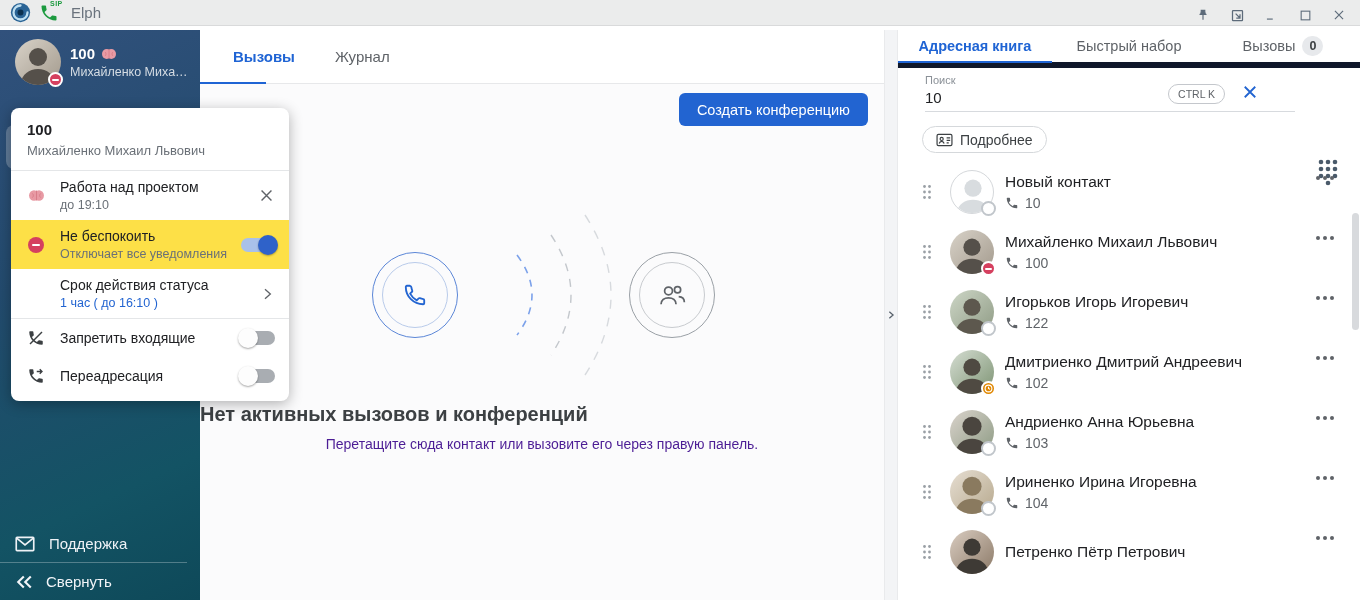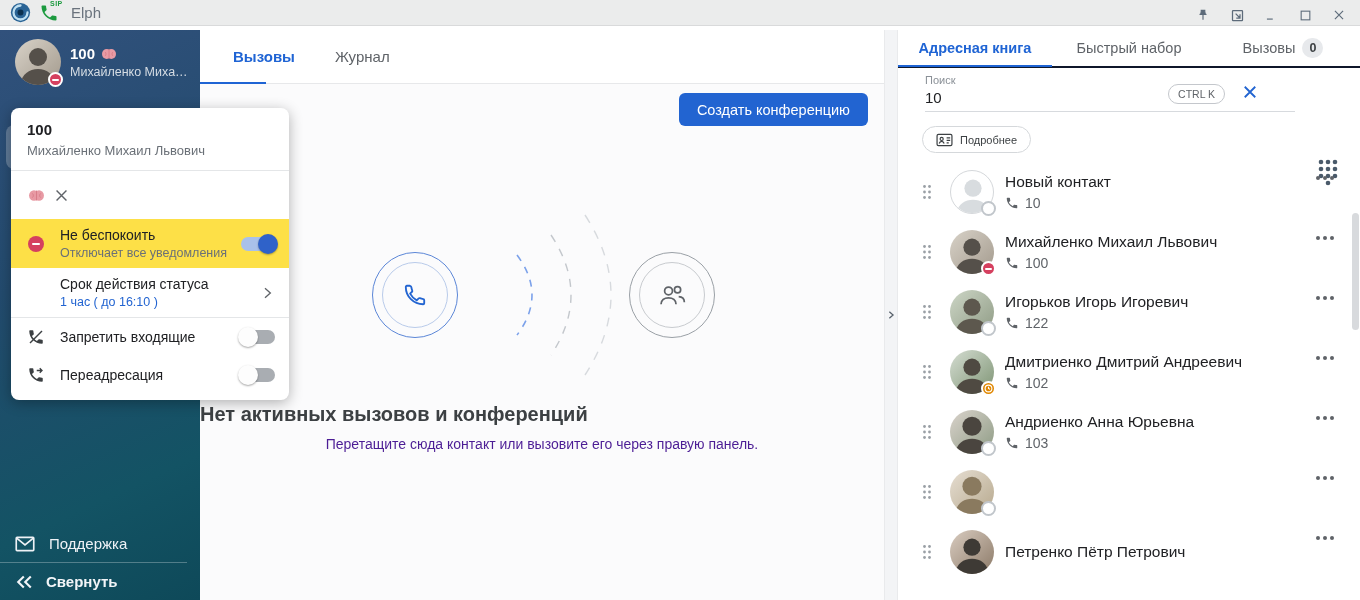--- a/index.html
+++ b/index.html
@@ -25,21 +25,21 @@
   .badge.dnd { background:#d5405f; }
   .badge.dnd::before { content:""; width:7px; height:2px; background:#fff; border-radius:1px; }
   .badge.away { background:#e08700; }
   .badge.offline { background:#fff; border:2px solid #c1c6cb; }
   .user-meta { margin-left:9px; min-width:0; }
   .user-num { font-size:15px; font-weight:bold; color:#fff; display:flex; align-items:center; gap:6px; }
   .user-name { font-size:12.5px; color:#d6dde4; white-space:nowrap; overflow:hidden; text-overflow:ellipsis; max-width:122px; margin-top:3px; }
   .sb-peek { position:absolute; left:6px; top:95px; width:40px; height:44px; border-radius:8px; background:rgba(255,255,255,.25); }
   .sb-footer { position:absolute; left:0; bottom:38px; width:200px; }
   .sb-item { display:flex; align-items:center; gap:14px; padding:10px 0 10px 15px; font-size:15px; color:#eef2f6; cursor:default; }
-  .sb-collapse { position:absolute; left:0; bottom:0; width:187px; height:38px; border-top:1px solid rgba(255,255,255,.28); display:flex; align-items:center; gap:13px; padding-left:16px; font-size:15px; font-weight:bold; color:#f2f5f8; }
+  .sb-collapse { position:absolute; left:0; bottom:0; width:187px; height:38px; border-top:1px solid rgba(255,255,255,.28); display:flex; align-items:center; gap:13px; padding-left:16px; font-size:15px; font-weight:normal; color:#f2f5f8; }
 
   
   .popup { position:absolute; left:11px; top:108px; width:278px; background:#fff; border-radius:8px; box-shadow:0 3px 14px rgba(0,0,0,.3); z-index:50; overflow:hidden; padding-bottom:6px; }
   .popup-head { padding:13px 16px 12px; border-bottom:1px solid #e4e6e8; }
   .popup-num { font-size:15px; font-weight:bold; color:#202124; }
   .popup-fullname { font-size:13px; color:#6a7077; margin-top:5px; }
   .pitem { display:flex; align-items:center; padding:8px 14px 8px 16px; min-height:48px; }
   .pitem .picon { width:18px; flex:0 0 18px; display:flex; justify-content:center; }
   .pitem .ptxt { flex:1; margin-left:15px; min-width:0; }
   .pitem .ptitle { font-size:14px; color:#202124; }
@@ -72,35 +72,35 @@
   .circle-outer.group .circle-inner { border:1px solid #c8cbcf; }
   .arcs { position:absolute; left:295px; top:-42px; }
   .empty-title { position:absolute; top:373px; width:100%; text-align:left; font-size:20px; font-weight:bold; color:#3c4043; }
   .empty-sub { position:absolute; top:406px; width:100%; text-align:center; font-size:14px; color:#4c1d95; }
 
   
   .strip { position:absolute; top:30px; left:884px; width:14px; height:570px; background:#f3f4f6; border-left:1px solid #e9eaec; border-right:1px solid #e9eaec; display:flex; align-items:center; justify-content:center; cursor:default; }
 
   
   .rpanel { position:absolute; top:30px; left:898px; width:462px; height:570px; background:#fff; }
-  .rtabs { height:38px; border-bottom:2px solid #0f172a; display:flex; position:relative; }
+  .rtabs { height:38px; border-bottom:6px solid #0f172a; display:flex; position:relative; }
   .rtab { flex:1; display:flex; align-items:center; justify-content:center; gap:7px; font-size:14.5px; color:#5f6368; cursor:default; }
   .rtab.active { color:#1f64d4; font-weight:bold; }
   .rtab-underline { position:absolute; left:0; bottom:-1px; width:154px; height:2px; background:#1f64d4; }
   .count-badge { background:#e7e9ec; border-radius:10px; min-width:21px; height:20px; display:flex; align-items:center; justify-content:center; font-size:12.5px; color:#3c4043; font-weight:bold; }
   .segmented { margin:15px 13px 0 27px; background:#f0f1f3; border-radius:8px; height:29px; display:flex; }
   .segment { flex:1; display:flex; align-items:center; justify-content:center; font-size:14px; color:#3c4043; cursor:default; }
   .segment.active { background:#fff; border:1px solid #e3e4e6; border-radius:8px; font-weight:bold; color:#202124; }
   .search-row { margin:6px 13px 0 27px; position:relative; height:38px; border-bottom:1px solid #d7dade; width:370px; }
   .search-label { font-size:11px; color:#8a9097; }
   .search-value { font-size:15px; color:#202124; margin-top:3px; }
   .shortcut-pill { position:absolute; right:70px; top:10px; border:1px solid #c4c7cc; border-radius:11px; font-size:10.5px; color:#5f6368; padding:3px 9px; }
   .clear-x { position:absolute; right:36px; top:9px; }
   .dialpad-btn { position:absolute; top:128px; right:21px; }
-  .details-btn { margin:14px 0 0 24px; display:inline-flex; align-items:center; gap:7px; border:1px solid #d5d8db; border-radius:15px; height:27px; padding:0 13px; font-size:11px; color:#3c4043; background:#fff; font-family:inherit; }
+  .details-btn { margin:14px 0 0 24px; display:inline-flex; align-items:center; gap:7px; border:1px solid #d5d8db; border-radius:15px; height:27px; padding:0 13px; font-size:14px; color:#3c4043; background:#fff; font-family:inherit; }
   .clist { margin-top:9px; }
   .crow { height:60px; display:flex; align-items:center; position:relative; padding-left:24px; }
   .drag-handle { width:10px; flex:0 0 10px; }
   .c-avatar { margin-left:18px; width:44px; height:44px; border-radius:50%; position:relative; flex:0 0 auto; }
   .c-avatar .ph { width:100%; height:100%; border-radius:50%; overflow:hidden; }
   .c-meta { margin-left:11px; min-width:0; }
   .c-name { font-size:15.5px; color:#202124; white-space:nowrap; }
   .c-phone { display:flex; align-items:center; gap:6px; margin-top:4px; color:#5f6368; font-size:14px; }
   .kebab { position:absolute; right:26px; top:14px; display:flex; gap:3px; }
   .kebab i { width:4px; height:4px; border-radius:50%; background:#5f6368; }
@@ -218,20 +218,24 @@
     <div class="popup-fullname">Михайленко Михаил Львович</div>
   </div>
   <div class="pitem">
     <span class="picon">
       <svg width="17" height="15" viewBox="0 0 24 20">
           <ellipse cx="8.5" cy="10" rx="7" ry="7.5" fill="#e89aa4"></ellipse>
           <ellipse cx="15.5" cy="10" rx="7" ry="7.5" fill="#e89aa4"></ellipse>
           <path d="M12 3v14M6 7c2 1 2 5 0 6M18 7c-2 1-2 5 0 6" stroke="#d57784" stroke-width="1.2" fill="none"></path>
         </svg>
     </span>
+    <span class="ptxt">
+      <div class="ptitle">Работа над проектом</div>
+      <div class="psub">до 19:10</div>
+    </span>
     <span class="pact">
       <svg width="17" height="17" viewBox="0 0 24 24" stroke="#5f6368" stroke-width="2">
           <path d="M5 5l14 14M19 5L5 19"></path>
         </svg>
     </span>
   </div>
   <div class="pitem hl">
     <span class="picon">
         <span class="dnd-dot"></span>
       </span>
@@ -590,20 +594,31 @@
       </span>
       <div class="c-avatar">
         <div class="ph f2">
             <svg width="44" height="44" viewBox="0 0 46 46">
               <circle cx="23" cy="17" r="10" fill="#8a7a5f"></circle>
               <path d="M5 46c2-11 9-16 18-16s16 5 18 16z" fill="#8a7a5f"></path>
             </svg>
           </div>
         <span class="badge offline"></span>
       </div>
+      <div class="c-meta">
+        <div class="c-name">Ириненко Ирина Игоревна</div>
+        <div class="c-phone">
+          <span>
+              <svg width="14" height="14" viewBox="0 0 24 24">
+                <path fill="#5f6368" d="M6.6 10.8c1.4 2.8 3.8 5.1 6.6 6.6l2.2-2.2c.3-.3.7-.4 1-.2 1.1.4 2.3.6 3.6.6.6 0 1 .4 1 1V20c0 .6-.4 1-1 1-9.4 0-17-7.6-17-17 0-.6.4-1 1-1h3.5c.6 0 1 .4 1 1 0 1.2.2 2.4.6 3.6.1.3 0 .7-.2 1l-2.3 2.2z"></path>
+              </svg>
+            </span>
+          <span>104</span>
+        </div>
+      </div>
       <span class="kebab">
           <i></i>
           <i></i>
           <i></i>
         </span>
     </div>
 
     <div class="crow">
       <span class="drag-handle">
         <svg width="10" height="16" viewBox="0 0 10 16" fill="#9aa0a6">

